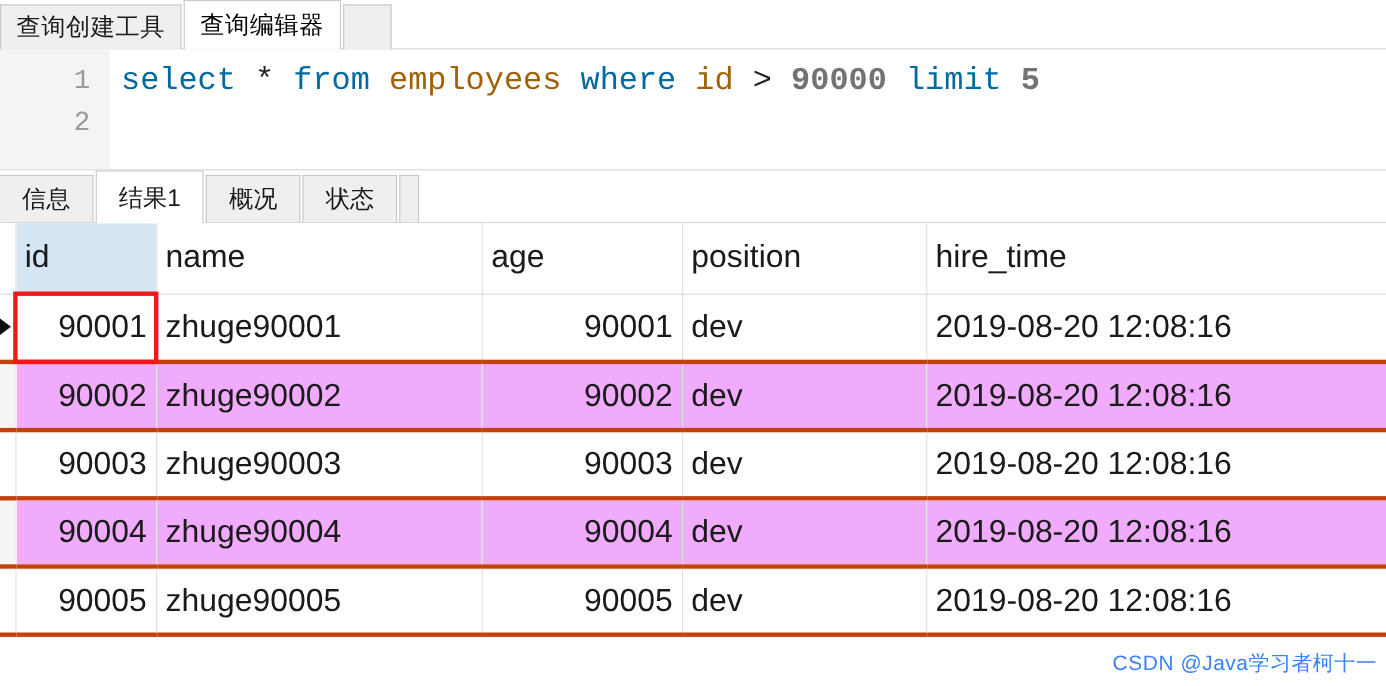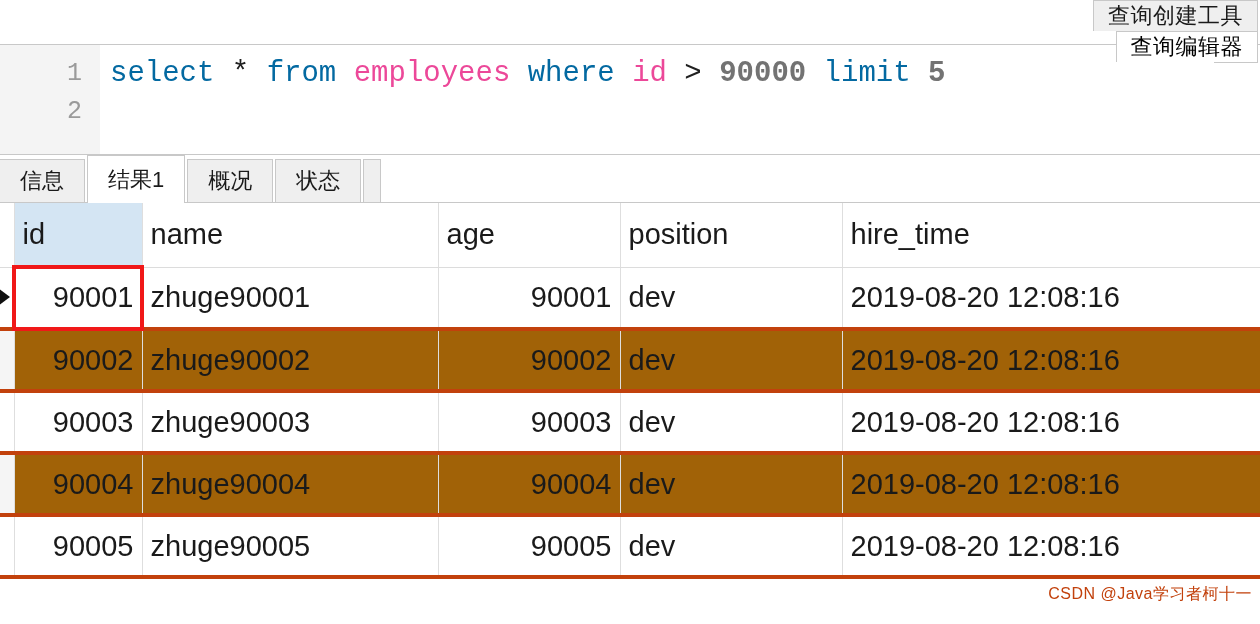--- a/index.html
+++ b/index.html
@@ -20,21 +20,20 @@
   }
 
   
   .tabstrip {
     position: relative;
     height: 45px;
     background: #ffffff;
     display: flex;
     align-items: flex-end;
     padding-left: 0px;
-    flex-direction: column;
   }
   .tabstrip::after {
     content: "";
     position: absolute;
     left: 0; right: 0; bottom: 0;
     height: 1px;
     background: #c8c8c8;
   }
   .tab {
     position: relative;
@@ -98,21 +97,21 @@
     white-space: nowrap;
   }
   .code .line {
     height: 38px;
     line-height: 38px;
     font-family: "Liberation Mono", monospace;
     font-size: 29px;
     white-space: nowrap;
   }
   .tok-kw   { color: #0369a1; }
-  .tok-id   { color: #ec4899; }
+  .tok-id   { color: #a16207; }
   .tok-num  { color: #737373; font-weight: bold; }
   .tok-op   { color: #202020; }
 
   
   .restabstrip {
     position: relative;
     height: 48px;
     background: #ffffff;
     display: flex;
     align-items: flex-end;
@@ -181,21 +180,21 @@
     border-bottom: 1px solid #dcdcdc;
     height: 64px;
   }
   .grid th.h-id { background: #d4e5f3; }
   .grid th.marker, .grid td.marker {
     border-right: 1px solid #dedede;
     background: #ffffff;
     padding: 0;
   }
   .grid td.num { text-align: right; }
-  .grid tr.alt td { background: #a16207; }
+  .grid tr.alt td { background: #f0abfc; }
   .grid tr.alt td.marker { background: #f5f5f5; }
 
   .rowmarker {
     width: 0; height: 0;
     border-top: 9px solid transparent;
     border-bottom: 9px solid transparent;
     border-left: 12px solid #101010;
     margin-left: -2px;
   }
 
@@ -204,23 +203,23 @@
     position: absolute;
     border: 4px solid #f01818;
     pointer-events: none;
     z-index: 20;
   }
 
   
   .watermark {
     position: absolute;
     right: 8px;
-    bottom: 19px;
-    font-size: 16px;
-    color: #c2410c;
+    bottom: 8px;
+    font-size: 19px;
+    color: #3b82f6;
     white-space: nowrap;
     z-index: 30;
     letter-spacing: 0.5px;
   }
 </style>
 </head>
 <body>
 
 <div id="app">
 

